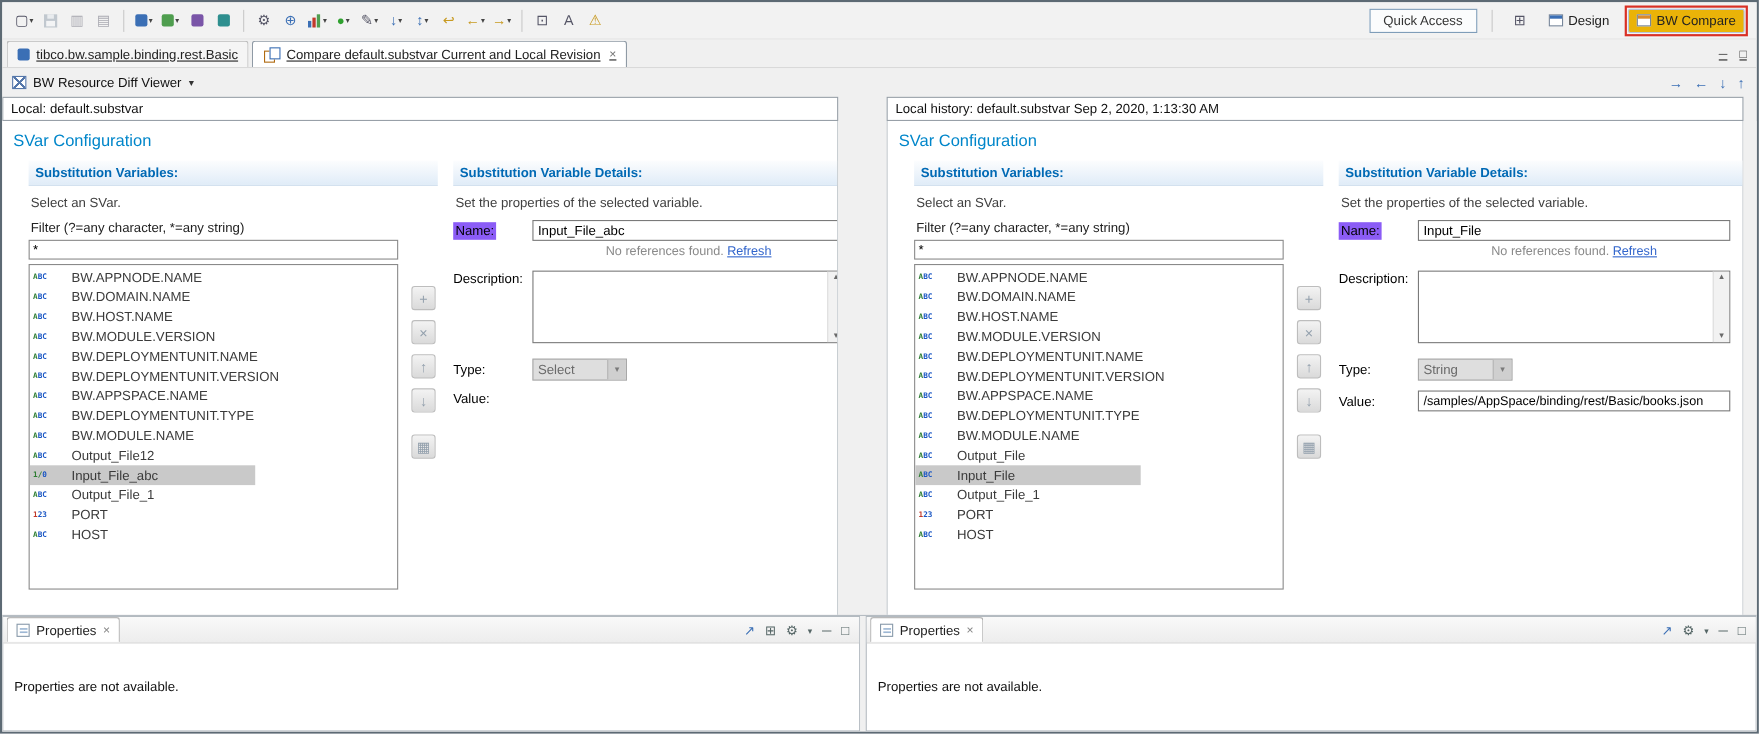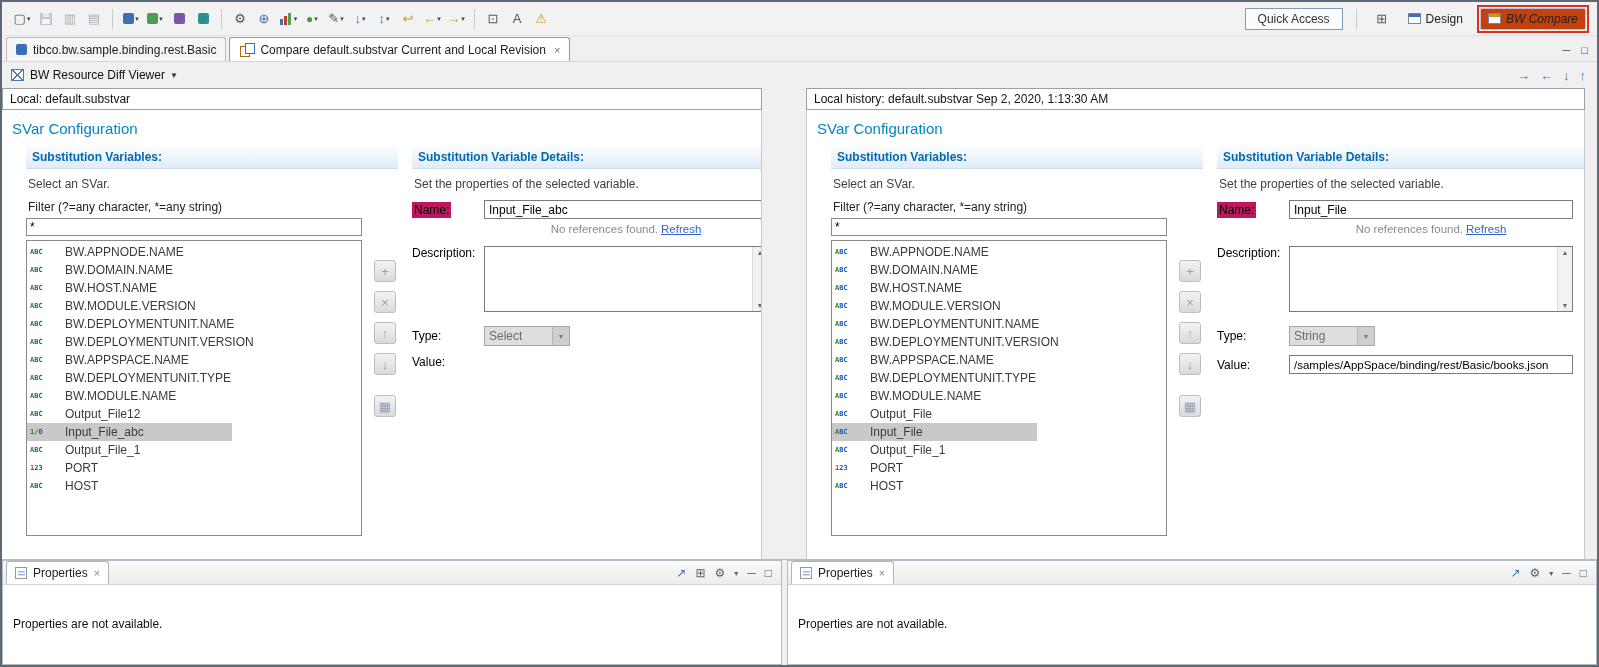--- a/index.html
+++ b/index.html
@@ -24,28 +24,28 @@
     linear-gradient(#c0392b,#c0392b) 5px 100%/3px 9px no-repeat,
     linear-gradient(#4f9e4f,#4f9e4f) 9px 100%/3px 12px no-repeat;}
   .ic-floppy{width:12px;height:12px;background:#8696a6;position:relative;display:inline-block;}
   .ic-floppy::before{content:"";position:absolute;left:3px;top:0;width:6px;height:4px;background:#dfe6ec;}
   .ic-floppy::after{content:"";position:absolute;left:2px;bottom:1px;width:8px;height:5px;background:#f6f8fa;}
   .run-dot{color:#2fa12f;font-size:12px;}
   .amber{color:#c89a20;} .blue{color:#3b6fb5;}
   .tb-right{margin-left:auto;display:flex;align-items:center;gap:7px;}
   .quick-access{border:1px solid #7f9db9;background:#fbfcfd;padding:3px 12px;color:#333;}
   .persp{display:flex;align-items:center;gap:5px;padding:3px 7px;color:#222;}
-  .persp.active{background:#c2410c;border:1px solid #b6c4da;border-radius:2px;font-style:italic;}
+  .persp.active{background:#eab308;border:1px solid #b6c4da;border-radius:2px;}
   .red-box{border:2px solid #d93025;padding:1px;display:flex;}
   .ic-win{width:13px;height:11px;border:1px solid #77869a;background:#fff;position:relative;display:inline-block;}
   .ic-win::before{content:"";position:absolute;left:0;top:0;right:0;height:3px;background:#3b6fb5;}
   .ic-win.orange::before{background:#d98a2b;}
 
   
-  .tabrow{height:26px;flex:0 0 26px;display:flex;align-items:flex-end;background:#f0f0f0;border-bottom:1px solid #d6d6d6;padding-left:1px;}
+  .tabrow{height:26px;flex:0 0 26px;display:flex;align-items:flex-end;background:#f0f0f0;border-bottom:1px solid #d6d6d6;padding-left:1px;text-decoration:underline;}
   .etab{height:24px;display:flex;align-items:center;gap:6px;padding:0 9px;background:#f5f5f5;border:1px solid #bcbcbc;border-bottom:none;border-radius:3px 3px 0 0;margin-left:3px;color:#222;white-space:nowrap;}
   .etab.active{background:#fff;border-color:#8f9aa5;}
   .etab .close{font-size:11px;color:#777;margin-left:2px;}
   .ic-pages{position:relative;width:15px;height:13px;display:inline-block;}
   .ic-pages::before{content:"";position:absolute;left:1px;top:3px;width:8px;height:9px;background:#fff;border:1px solid #b06a10;}
   .ic-pages::after{content:"";position:absolute;left:6px;top:0;width:8px;height:9px;background:#fff;border:1px solid #3b6fb5;}
   .stack-ctl{margin-left:auto;display:flex;gap:11px;align-items:center;padding:0 9px 5px 0;color:#444;font-size:11px;}
 
   
   .diffbar{height:26px;flex:0 0 26px;display:flex;align-items:center;background:#f0f0f0;padding:0 9px;}
@@ -93,21 +93,21 @@
   .var-icon[data-icon-type="bool"]::after{content:"0";color:#1a56c4;}
   .vars-buttons{width:26px;flex:0 0 26px;display:flex;flex-direction:column;gap:9px;align-items:center;padding-top:60px;}
   .sbtn{width:22px;height:22px;border:1px solid #bdbdbd;border-radius:3px;background:linear-gradient(#f3f3f3,#dadada);color:#93a0ad;display:flex;align-items:center;justify-content:center;font-size:13px;}
   .sbtn.gap{margin-top:11px;}
 
   
   .frow{display:flex;align-items:center;margin-top:7px;padding-right:16px;}
   .frow.top{align-items:flex-start;margin-top:11px;}
   .flabel{width:72px;flex:0 0 72px;}
   .flabel.blue{color:#000000;}
-  .name-label-bg{background:#be185d;color:#000;padding:1px 2px;}
+  .name-label-bg{background:#8b5cf6;color:#000;padding:1px 2px;}
   .tinput{flex:1;height:19px;border:1px solid #7a7a7a;font:12px "Liberation Sans",sans-serif;padding:0 4px;background:#fff;min-width:0;}
   .tinput.path{font-size:11.5px;}
   .refs-line{margin:4px 0 0 72px;font-size:11.5px;color:#8a8a8a;padding-right:16px;text-align:center;}
   .refresh-link{color:#3366cc;text-decoration:underline;cursor:pointer;margin-left:3px;}
   .ta{flex:1;height:66px;border:1px solid #7a7a7a;background:#fff;display:flex;min-width:0;}
   .ta-body{flex:1;}
   .ta-scroll{width:15px;flex:0 0 15px;background:#f2f2f2;border-left:1px solid #dcdcdc;display:flex;flex-direction:column;justify-content:space-between;align-items:center;padding:2px 0;color:#6a6a6a;font-size:7px;}
   .combo{flex:1;height:20px;border:1px solid #7a7a7a;background:#fff;display:flex;align-items:center;padding-left:4px;color:#000;min-width:0;}
   .combo .combo-arrow{margin-left:auto;width:17px;flex:0 0 17px;align-self:stretch;display:flex;align-items:center;justify-content:center;font-size:7px;color:#333;}
   .combo.disabled{flex:0 0 86px;width:86px;background:#dedede;border-color:#a8a8a8;color:#6a6a6a;}

